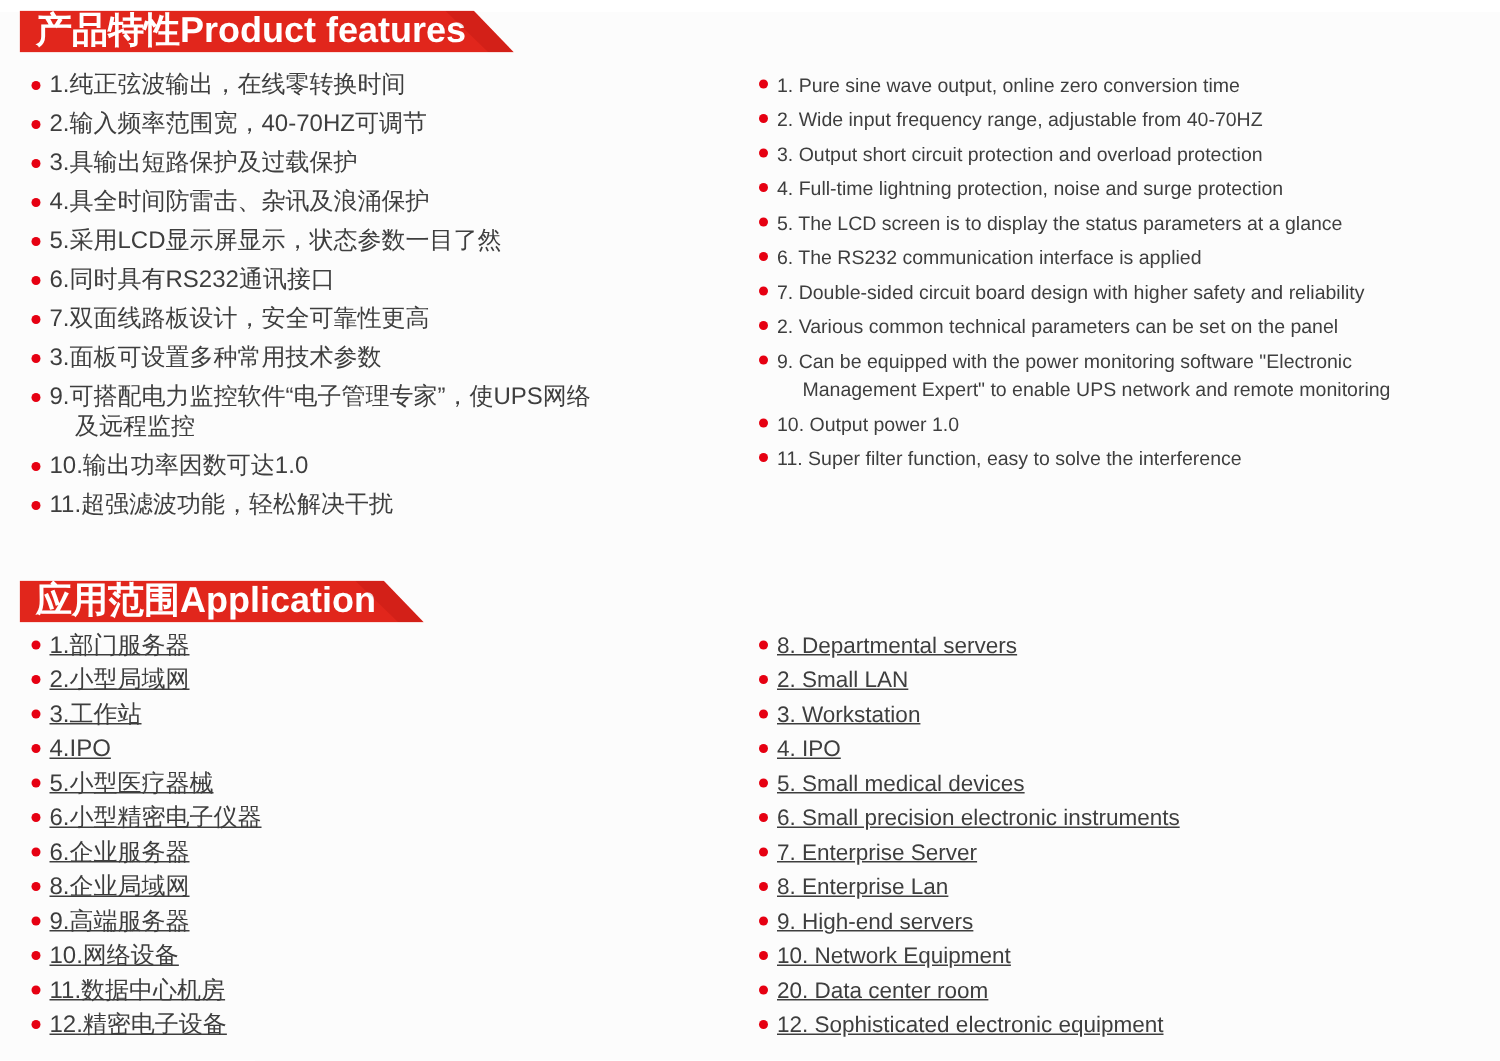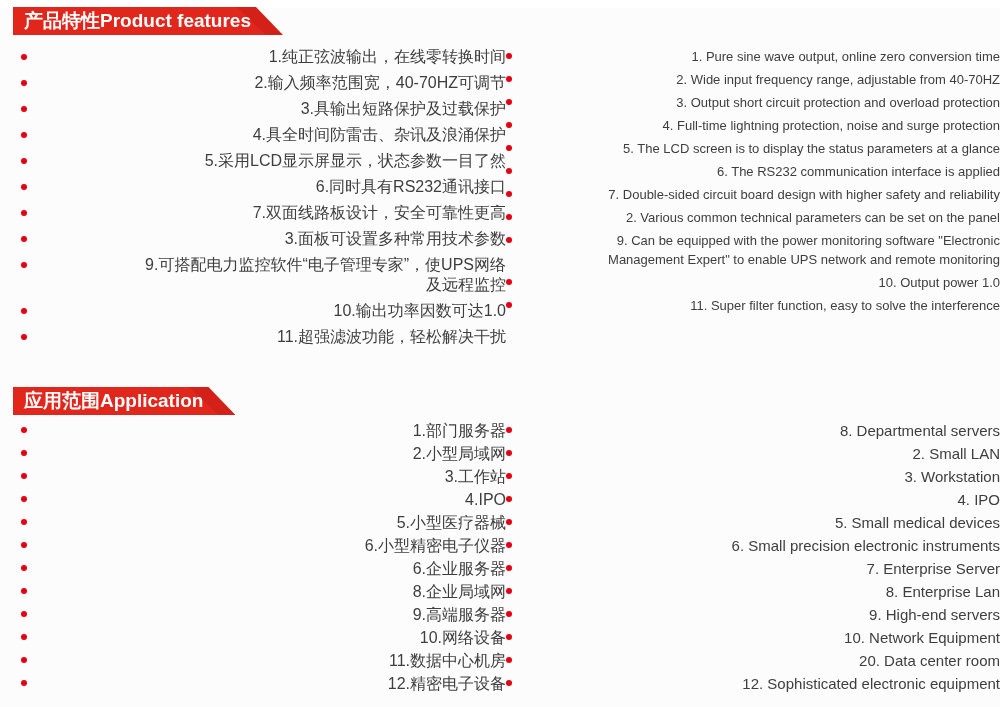--- a/index.html
+++ b/index.html
@@ -23,37 +23,36 @@
   }
   .banner {
     position: relative;
     display: inline-block;
     height: 28px;
     line-height: 28px;
     padding: 0 32px 0 11px;
     background: #e1261c;
     clip-path: polygon(0 0, calc(100% - 27px) 0, 100% 100%, 0 100%);
     color: #ffffff;
-    font-size: 19px;
+    font-size: 24px;
     font-weight: bold;
     white-space: nowrap;
   }
   .banner::after {
     content: '';
     position: absolute;
     inset: 0;
     background: rgba(130, 0, 0, 0.14);
     clip-path: polygon(calc(100% - 46px) 0, calc(100% - 27px) 0, 100% 100%, calc(100% - 17px) 100%);
     pointer-events: none;
   }
   .cols {
     display: grid;
     grid-template-columns: 485px 1fr;
     margin-left: 8px;
-    text-align: right;
   }
   ul.list { list-style: none; }
   .item {
     position: relative;
     padding-left: 12px;
   }
   .dot {
     position: absolute;
     left: 0;
     top: 7px;
@@ -71,21 +70,21 @@
   .block.features .list.cn { font-size: 16px; }
   .block.features .list.cn .item { line-height: 20px; margin-bottom: 6px; }
   .block.features .list.en { font-size: 13px; }
   .block.features .list.en .item { line-height: 19px; margin-bottom: 4px; }
   .block.features .list.en .dot { top: 6px; }
 
   
   .block.application .cols { margin-top: 6px; }
   .block.application .list.cn { font-size: 16px; }
   .block.application .list.en { font-size: 15px; }
-  .block.application .list .item { line-height: 19px; margin-bottom: 4px; }
+  .block.application .list .item { line-height: 19px; margin-bottom: 4px; text-decoration: underline; }
   .block.application .list .dot { top: 6px; }
 </style>
 </head>
 <body>
 
 <div class="page">
 
   <section class="block features">
     <div class="banner">
       <span>产品特性Product features</span>

